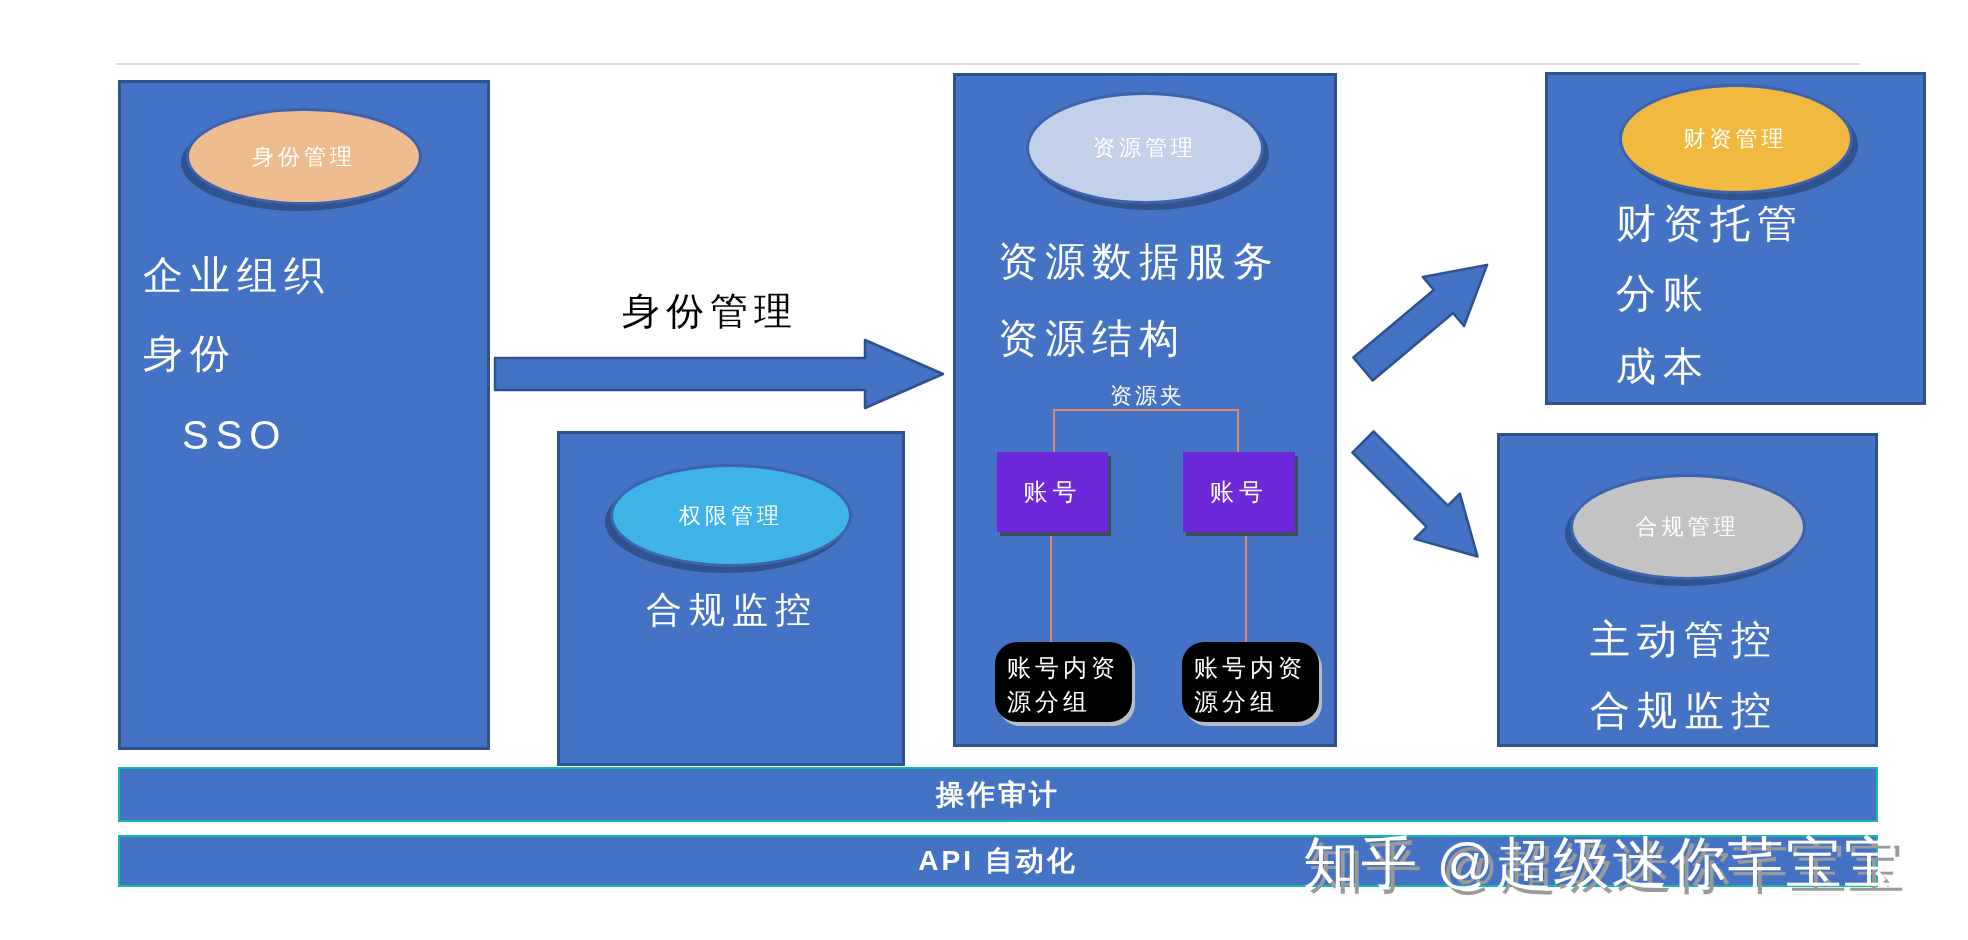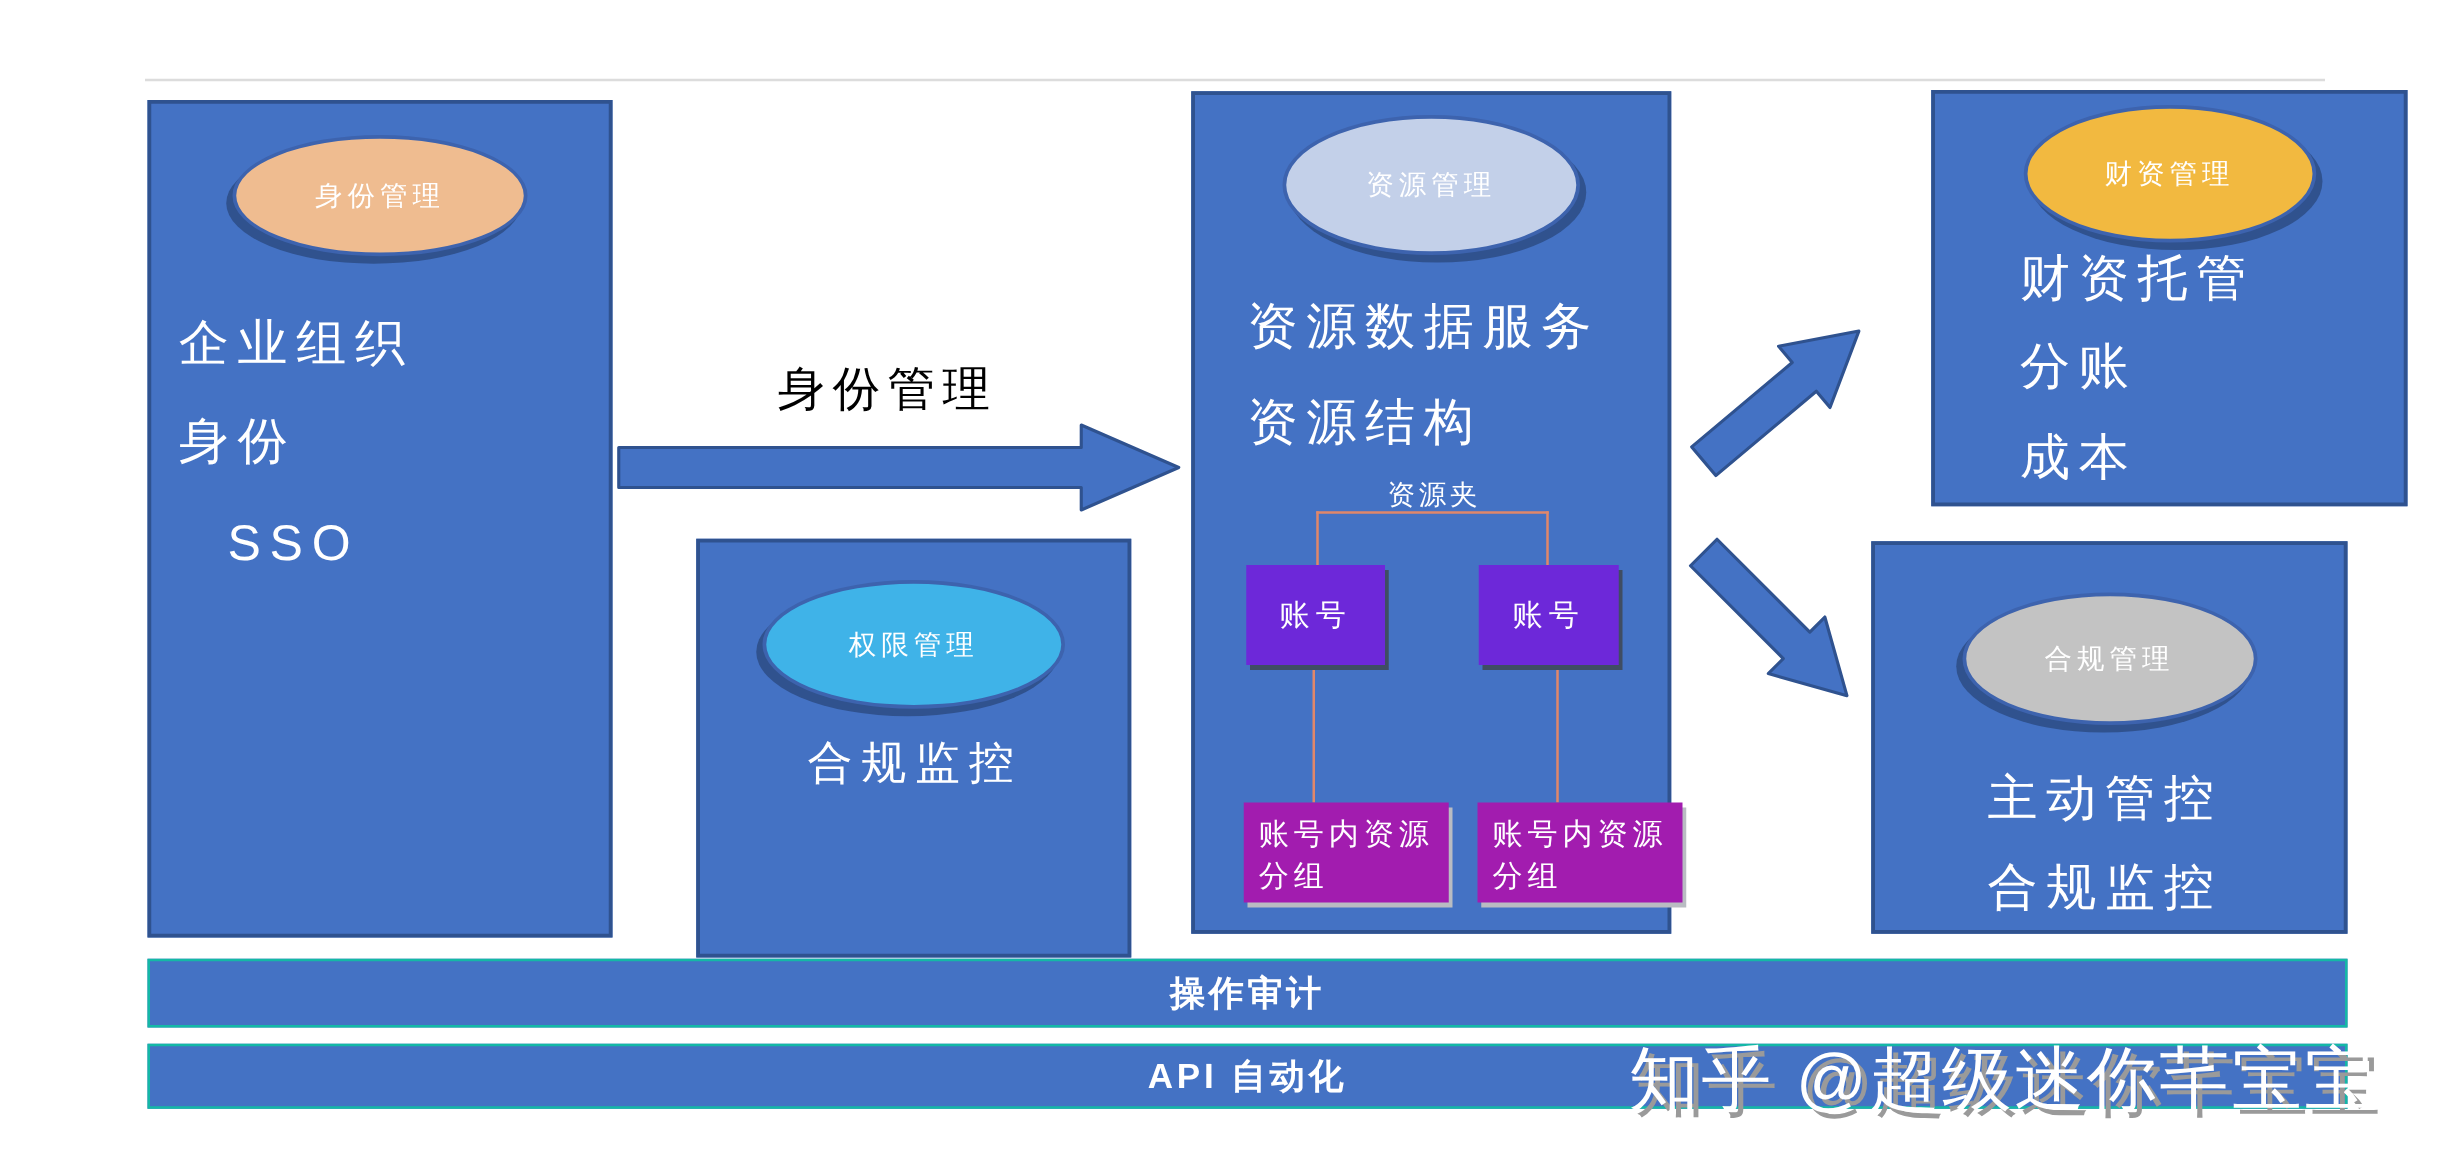--- a/index.html
+++ b/index.html
@@ -21,23 +21,23 @@
     position:absolute; left:118px; width:1760px; background:#4472C4; border:2px solid #14b8a6;
     box-sizing:border-box; display:flex; align-items:center; justify-content:center;
   }
   .bar-label { color:#fff; font-size:28px; font-weight:700; letter-spacing:3px; }
   .account-box {
     position:absolute; background:#6d28d9; box-shadow:3px 4px 0 #3F4D63;
     display:flex; align-items:center; justify-content:center;
     color:#fff; font-size:24px; letter-spacing:5px;
   }
   .group-box {
-    position:absolute; background:#a21caf; box-shadow:3px 4px 0 #B9BCC2;
+    position:absolute; background:#000000; box-shadow:3px 4px 0 #B9BCC2;
     box-sizing:border-box; padding:9px 0 0 12px;
-    color:#fff; font-size:24px; letter-spacing:4px; line-height:1.4; width:164px; height:80px;
+    color:#fff; font-size:24px; letter-spacing:4px; line-height:1.4; width:137px; height:80px;border-radius:22px;
   }
   .conn { position:absolute; background:#E0876A; }
   #top-rule { position:absolute; left:116px; top:63px; width:1744px; height:2px; background:#DCDCDC; }
   #secure-access-label { position:absolute; left:622px; top:286px; color:#000; font-size:38px; letter-spacing:6px; font-weight:500; }
   #folder-label { position:absolute; left:1110px; top:381px; color:#fff; font-size:22px; letter-spacing:3px; }
   #arrows { position:absolute; left:0; top:0; pointer-events:none; }
   #watermark {
     position:absolute; left:1303px; top:826px; color:#ffffff; font-size:56px; letter-spacing:2px;
     text-shadow:5px 5px 0 #9A9A9A; white-space:nowrap; z-index:5;
   }

